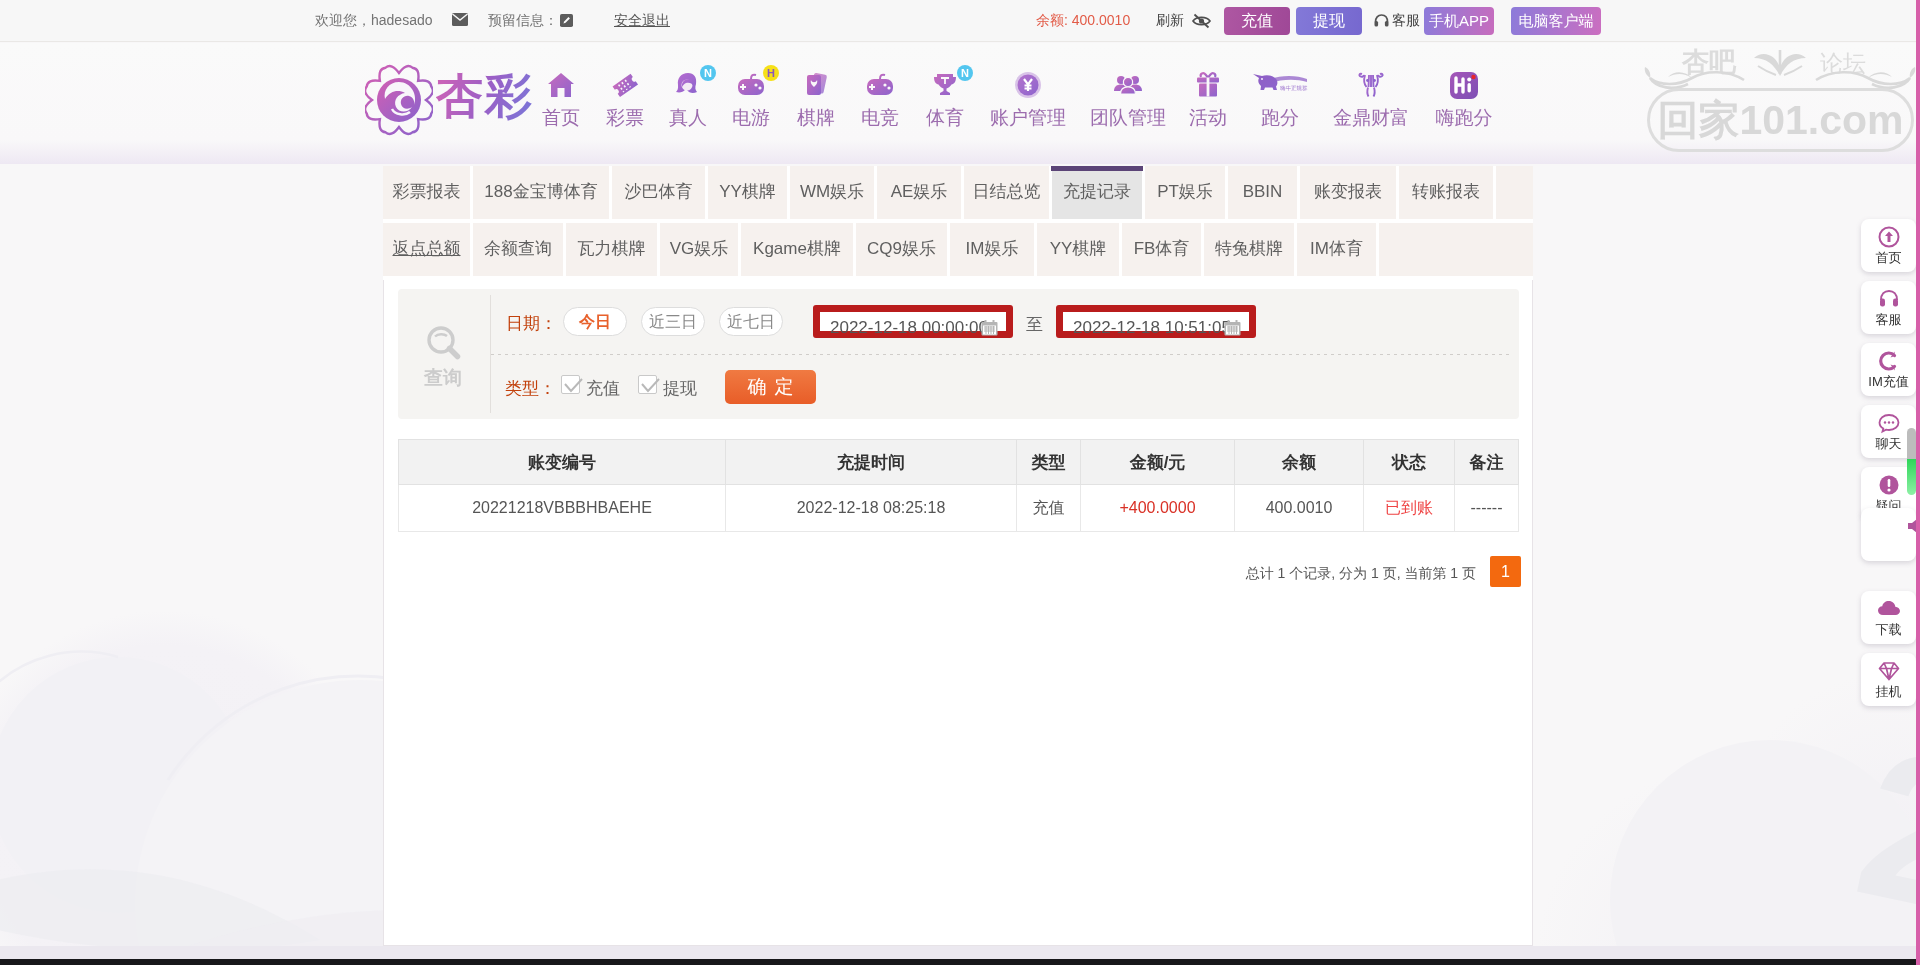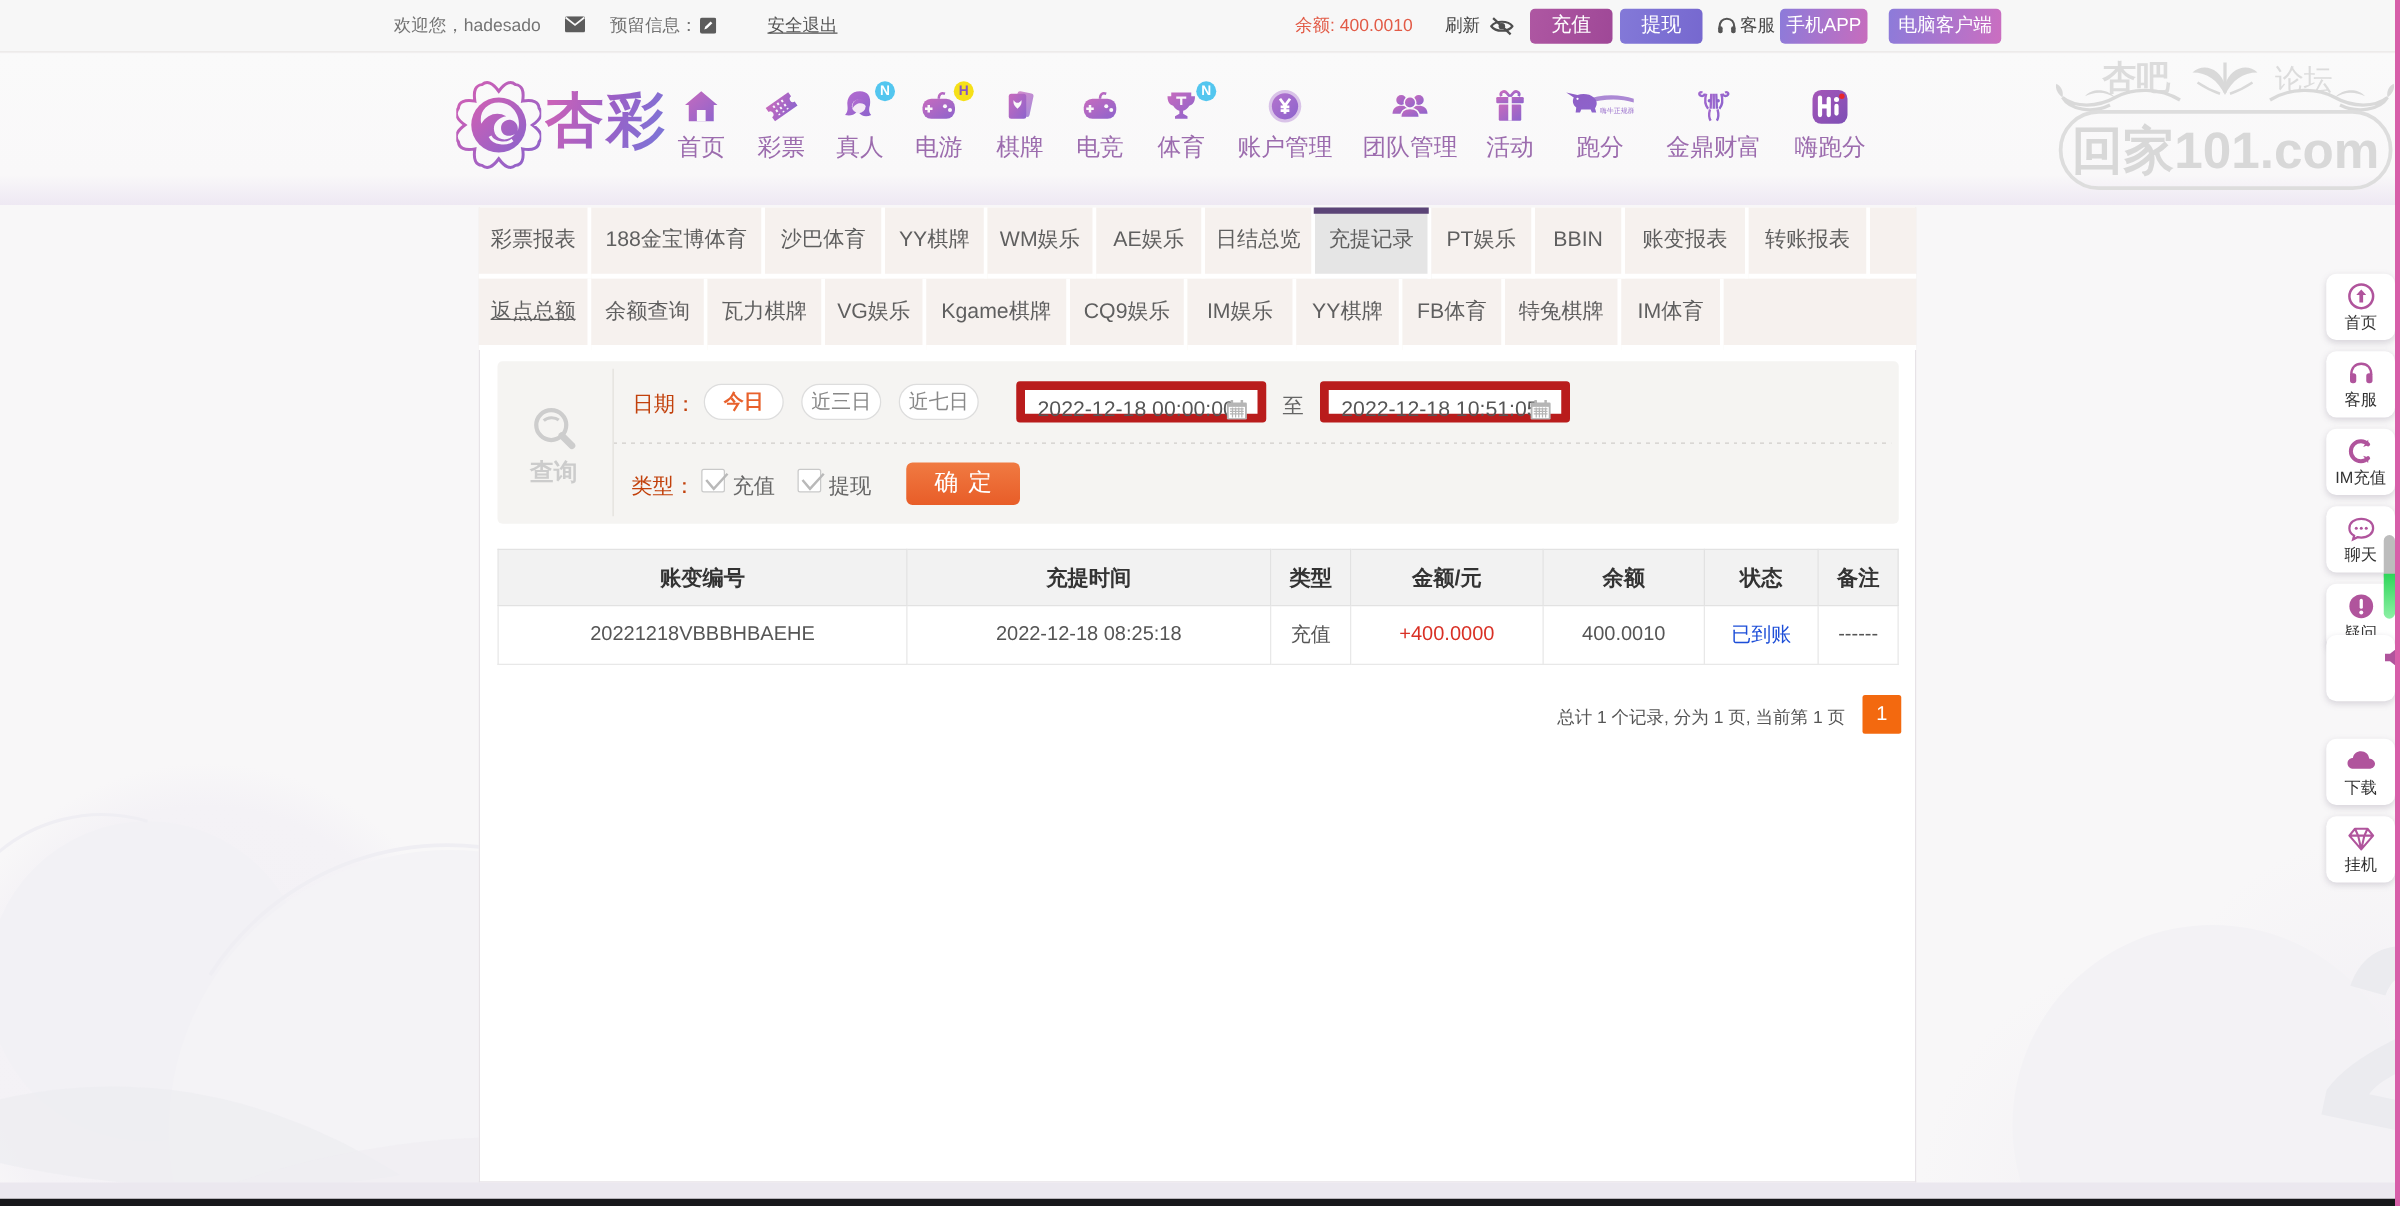--- a/index.html
+++ b/index.html
@@ -443,21 +443,21 @@
       <th style="width:129px;">余额</th>
       <th style="width:91px;">状态</th>
       <th>备注</th>
     </tr>
     <tr>
       <td>20221218VBBBHBAEHE</td>
       <td>2022-12-18 08:25:18</td>
       <td>充值</td>
       <td style="color:#d93025;">+400.0000</td>
       <td>400.0010</td>
-      <td style="color:#1d4ed8;">已到账</td>
+      <td style="color:#ef4444;">已到账</td>
       <td>------</td>
     </tr>
   </tbody>
     </table>
 
   <div class="pgtext">总计 1 个记录, 分为 1 页, 当前第 1 页</div>
   <div class="pgbtn">1</div>
 </div>
 
 <div class="scard" style="top:219px;">

